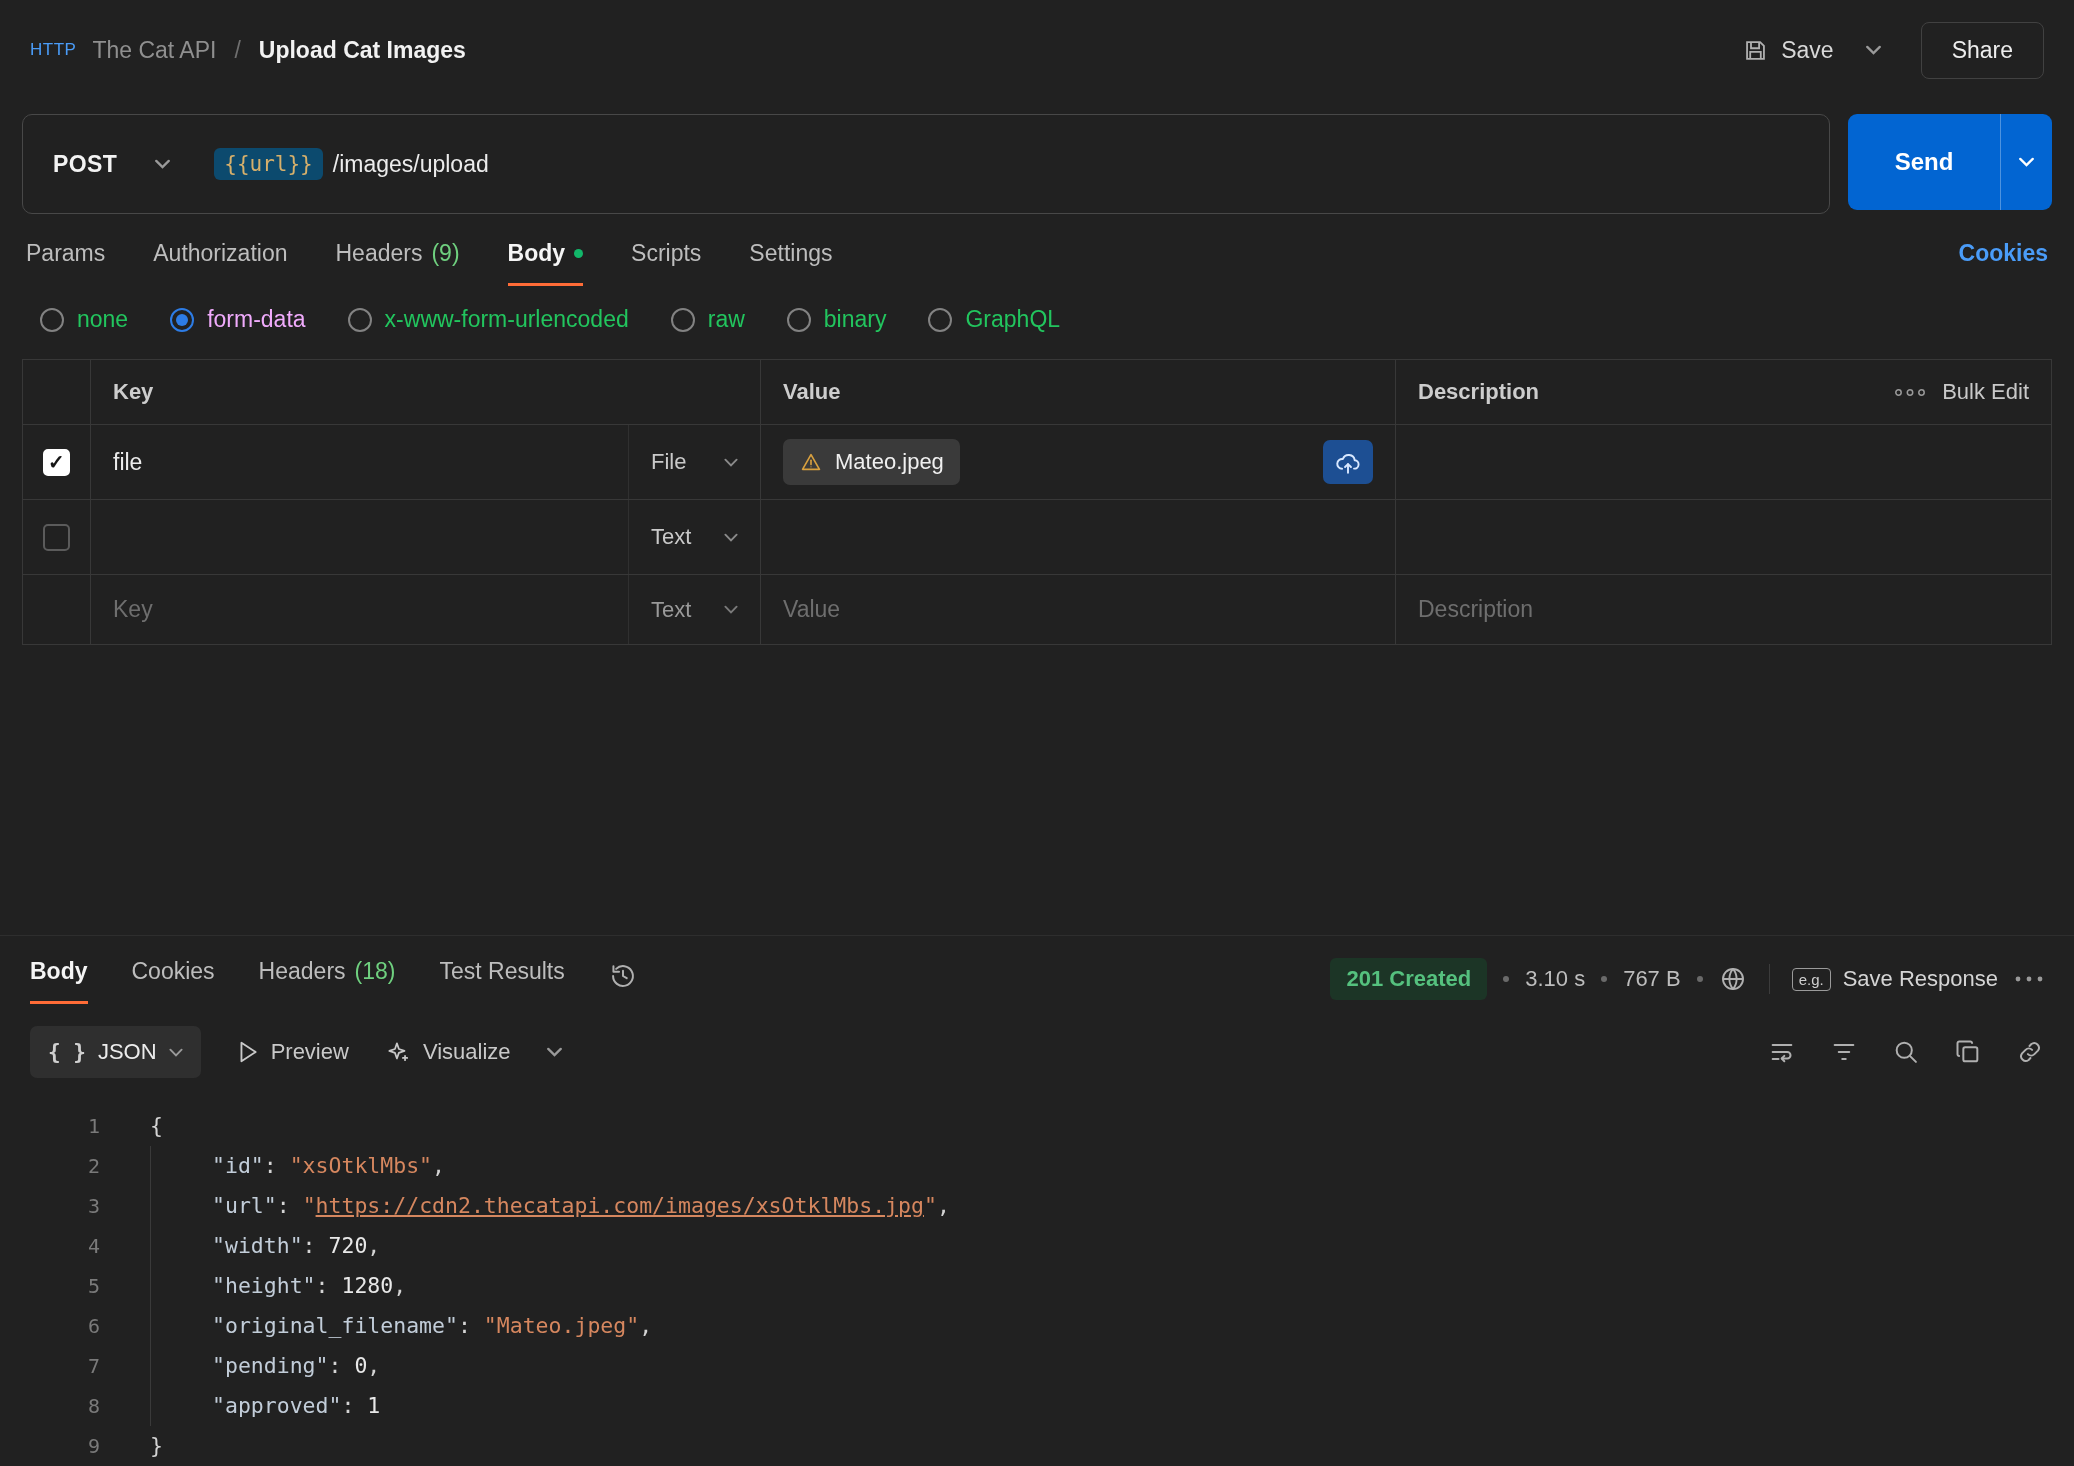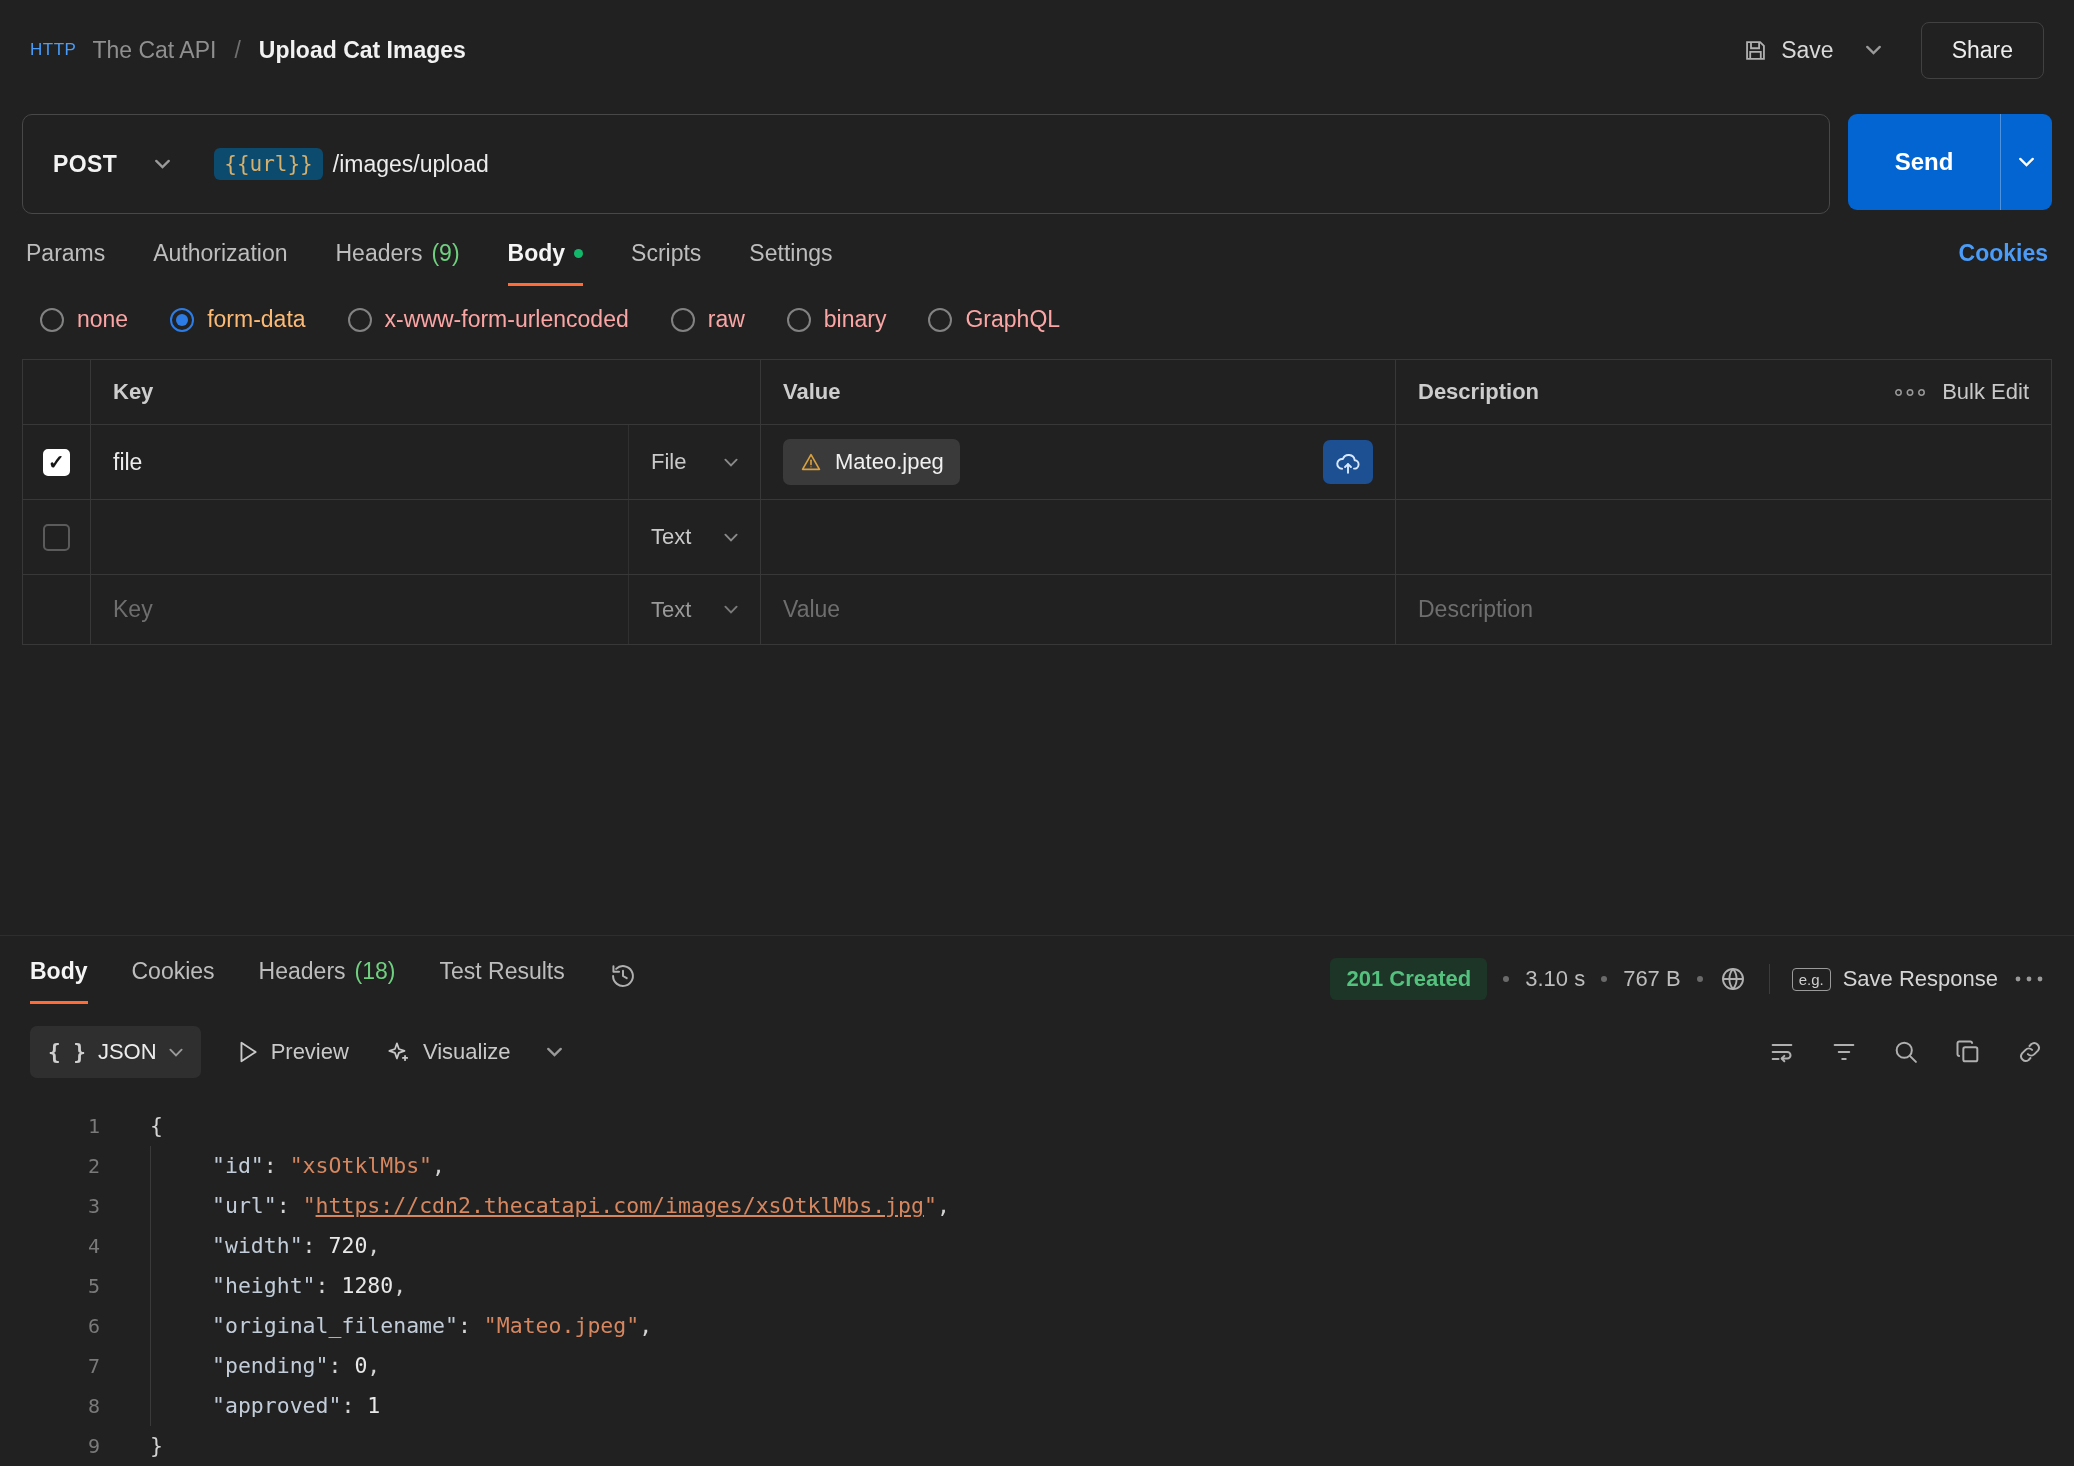--- a/index.html
+++ b/index.html
@@ -43,22 +43,22 @@
   .count-green { color:var(--count-green,#6fd07f); }
   .green-dot { width:9px; height:9px; border-radius:50%; background:#12b76a; }
   .cookies-link { margin-left:auto; color:var(--link-blue,#4a9cf8); font-weight:700; font-size:23px; cursor:pointer; }
 
   
   .radio-row { display:flex; align-items:center; gap:42px; padding:20px 40px 0; }
   .radio-opt { display:flex; align-items:center; gap:13px; cursor:pointer; }
   .radio-circ { width:24px; height:24px; border-radius:50%; border:2px solid #828282; display:flex; align-items:center; justify-content:center; }
   .radio-opt.selected .radio-circ { border-color:#2d7ce5; }
   .radio-opt.selected .radio-circ::after { content:""; width:12px; height:12px; border-radius:50%; background:#2d7ce5; }
-  .radio-label { font-size:23px; color:#fca5a5; }
-  .radio-opt.selected .radio-label { color:#fdba74;text-align:center; }
+  .radio-label { font-size:23px; color:#22c55e; }
+  .radio-opt.selected .radio-label { color:#f0abfc;text-align:center; }
 
   
   .ftable { margin:26px 22px 0; border:1px solid #383838; }
   .frow { display:grid; grid-template-columns:68px 538px 132px 635px 1fr; align-items:stretch; border-top:1px solid #383838; height:75px; }
   .frow.hdr { border-top:none; height:64px; }
   .fcell { display:flex; align-items:center; padding:0 22px; }
   .b-r { border-right:1px solid #383838; }
   .b-r-soft { border-right:1px solid #303030; }
   .hdr .fcell { color:#cdcdcd; font-weight:600; font-size:22px; }
   .hdr .hkey { grid-column:2/4; }

